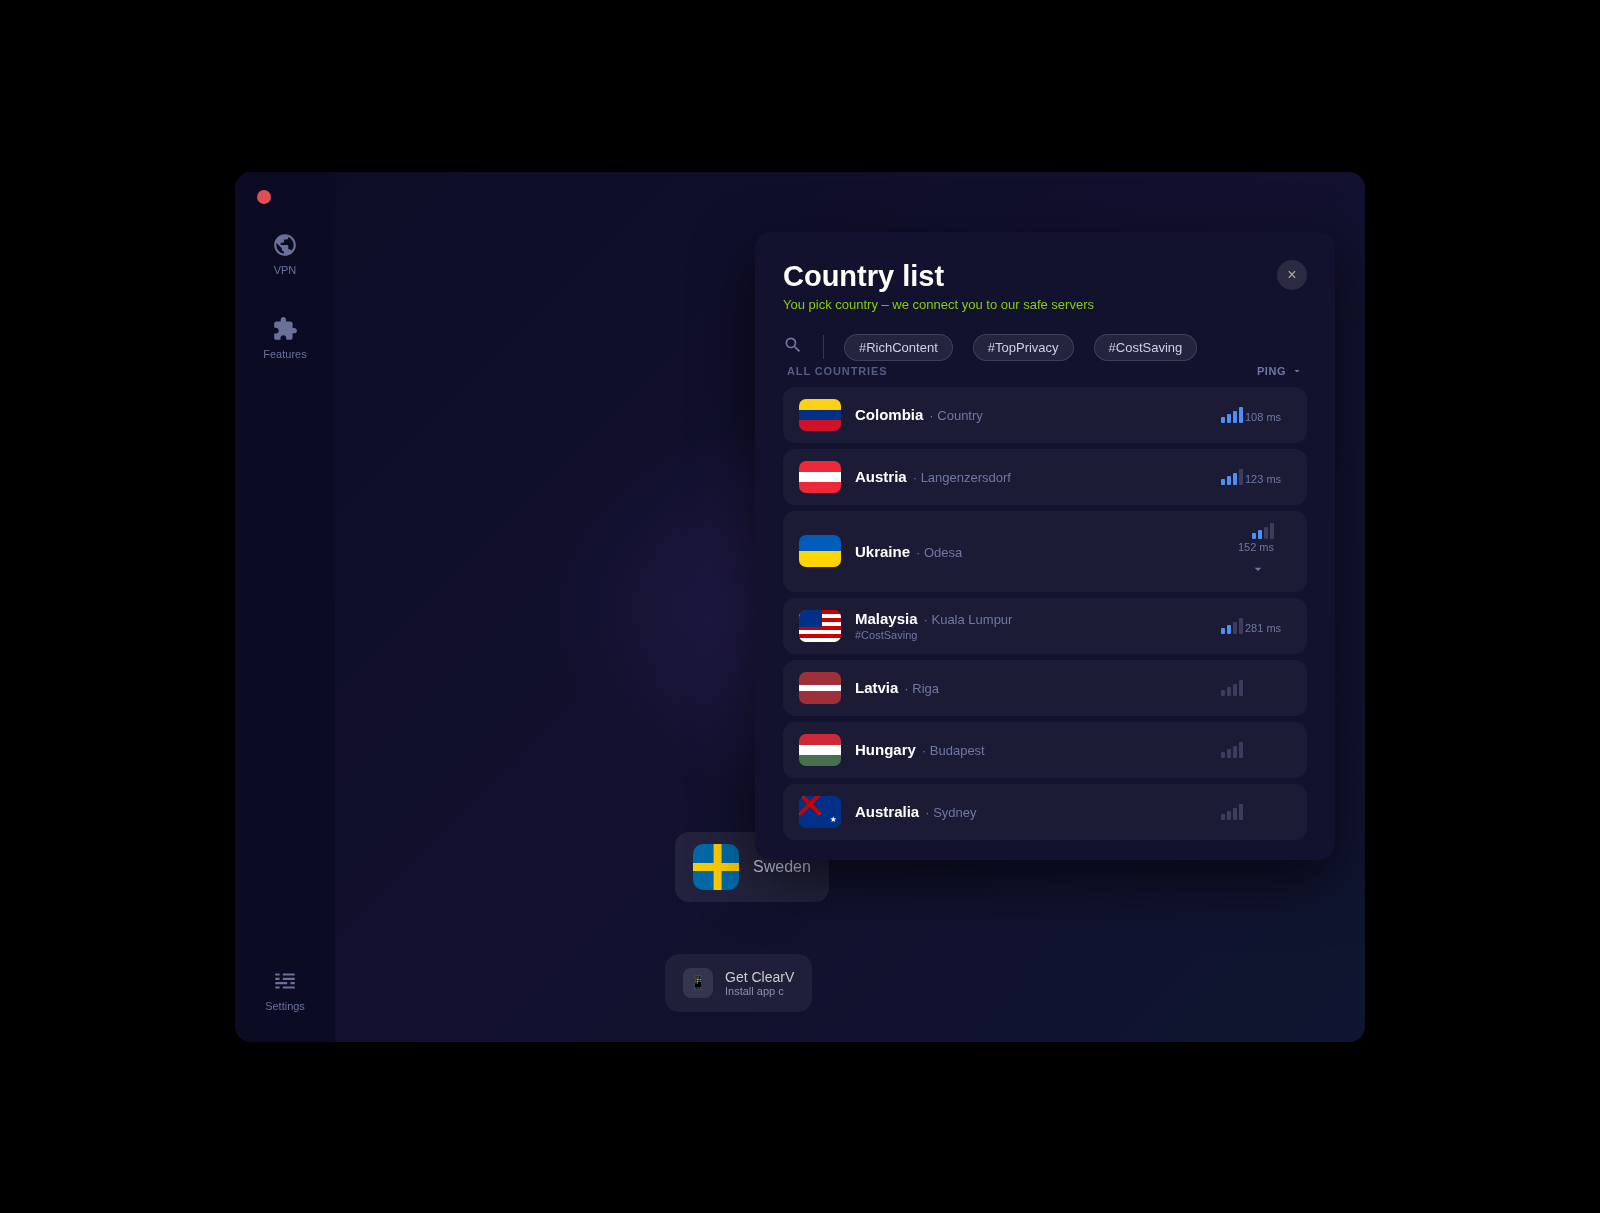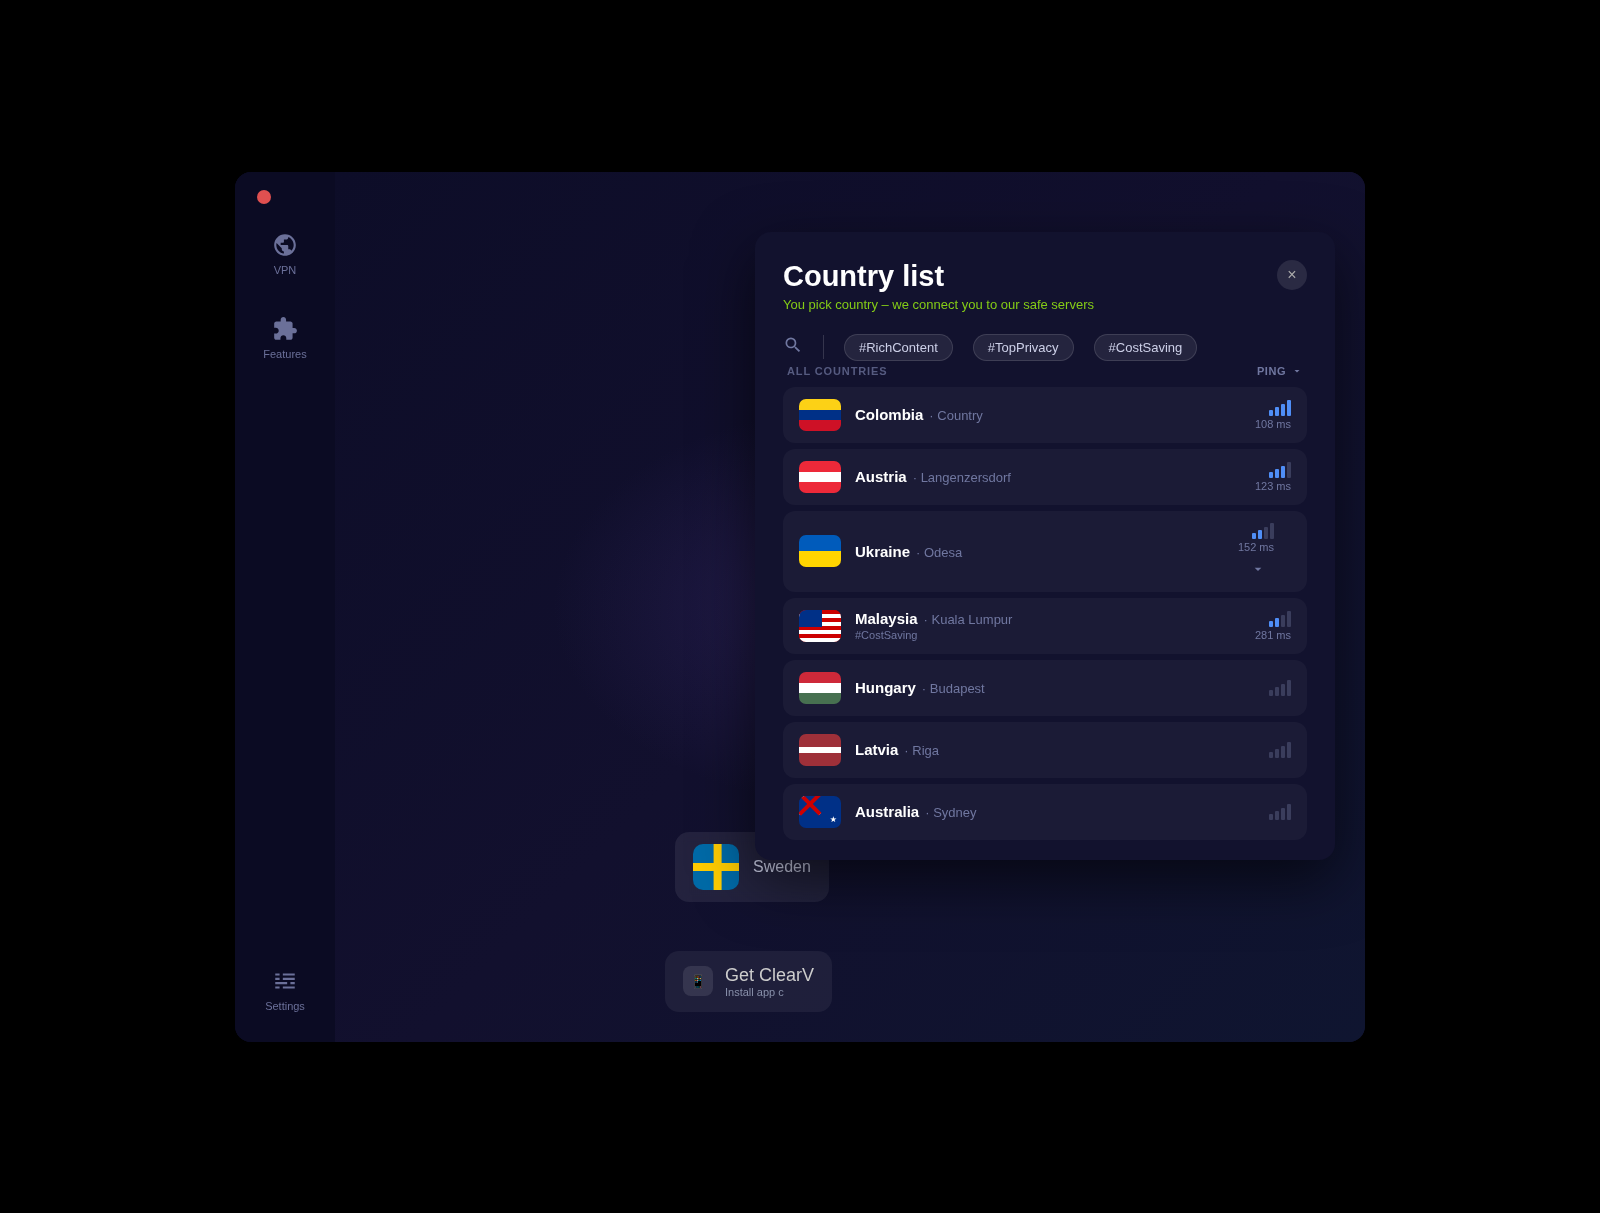--- a/index.html
+++ b/index.html
@@ -292,21 +292,21 @@
       font-size: 13px;
       color: #7077a0;
     }
     .country-tag {
       font-size: 11px;
       color: #7077a0;
       margin-top: 2px;
     }
     .ping-area {
       display: flex;
-      flex-direction: column;
+      flex-direction: row;
       align-items: flex-end;
       gap: 2px;
       flex-shrink: 0;
       min-width: 70px;
     }
     .ping-bars {
       display: flex;
       align-items: flex-end;
       gap: 2px;
       height: 16px;
@@ -383,21 +383,21 @@
     <div class="ca-flag-dot"></div>
 
     <div class="sweden-card" style="bottom:140px; left:340px;">
       <div class="sweden-flag"></div>
       <span>Sweden</span>
     </div>
 
     <div class="get-app-card" style="bottom:30px; left:330px;">
       <div class="get-app-icon">📱</div>
       <div>
-        <div style="color:#ccc; font-size:18px;">Get ClearV</div>
+        <div style="color:#ccc; font-size:14px;">Get ClearV</div>
         <div style="font-size:11px;">Install app c</div>
       </div>
     </div>
 
     <div class="modal-panel">
 
       <div class="modal-header">
         <div>
           <div class="modal-title">Country list</div>
           <div class="modal-subtitle">You pick country – we connect you to our safe servers</div>
@@ -511,43 +511,43 @@
               <div class="bar bar-active" style="height:6px;"></div>
               <div class="bar bar-active" style="height:9px;"></div>
               <div class="bar bar-inactive" style="height:12px;"></div>
               <div class="bar bar-inactive" style="height:16px;"></div>
             </div>
             <span class="ping-value">281 ms</span>
           </div>
         </div>
 
         <div class="country-row">
-          <div class="country-flag flag-hungary"></div>
-          <div class="country-info">
-            <div class="country-name-row">
-              <span class="country-name">Hungary</span>
-              <span class="country-city">· Budapest</span>
+          <div class="country-flag flag-latvia"></div>
+          <div class="country-info">
+            <div class="country-name-row">
+              <span class="country-name">Latvia</span>
+              <span class="country-city">· Riga</span>
             </div>
           </div>
           <div class="ping-area">
             <div class="ping-bars">
               <div class="bar bar-inactive" style="height:6px;"></div>
               <div class="bar bar-inactive" style="height:9px;"></div>
               <div class="bar bar-inactive" style="height:12px;"></div>
               <div class="bar bar-inactive" style="height:16px;"></div>
             </div>
           </div>
         </div>
 
         <div class="country-row">
-          <div class="country-flag flag-latvia"></div>
-          <div class="country-info">
-            <div class="country-name-row">
-              <span class="country-name">Latvia</span>
-              <span class="country-city">· Riga</span>
+          <div class="country-flag flag-hungary"></div>
+          <div class="country-info">
+            <div class="country-name-row">
+              <span class="country-name">Hungary</span>
+              <span class="country-city">· Budapest</span>
             </div>
           </div>
           <div class="ping-area">
             <div class="ping-bars">
               <div class="bar bar-inactive" style="height:6px;"></div>
               <div class="bar bar-inactive" style="height:9px;"></div>
               <div class="bar bar-inactive" style="height:12px;"></div>
               <div class="bar bar-inactive" style="height:16px;"></div>
             </div>
           </div>

